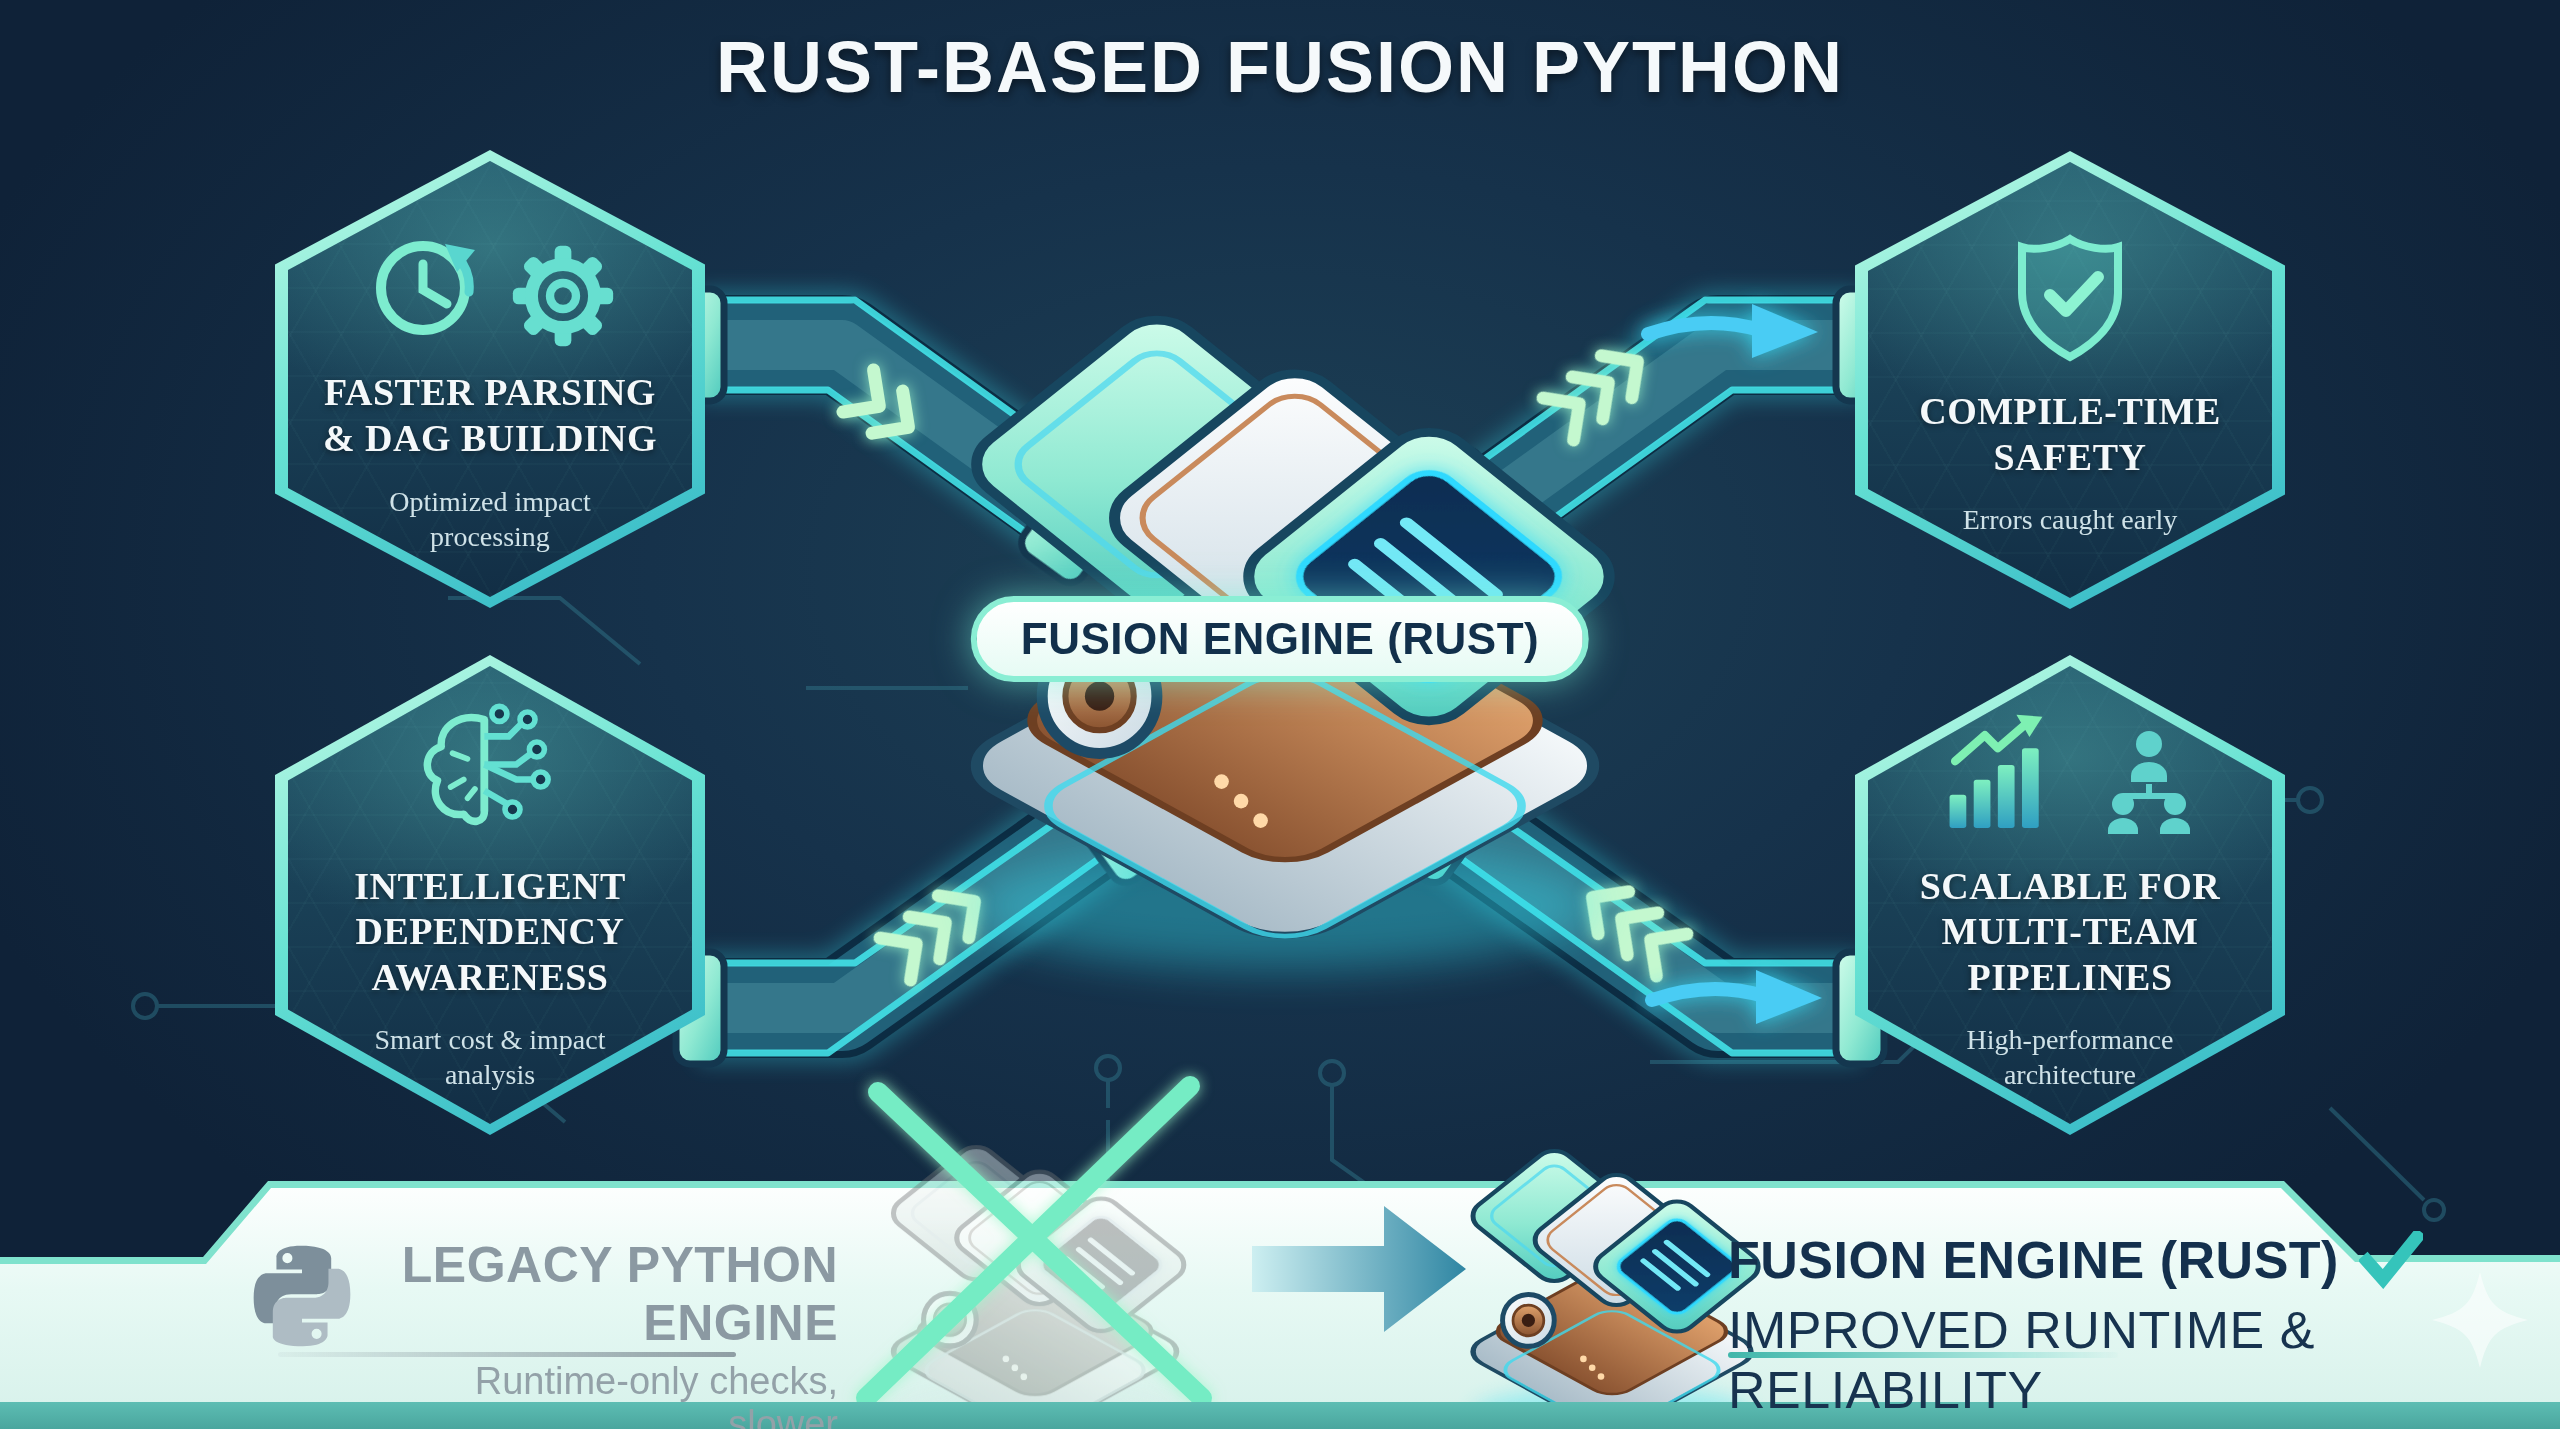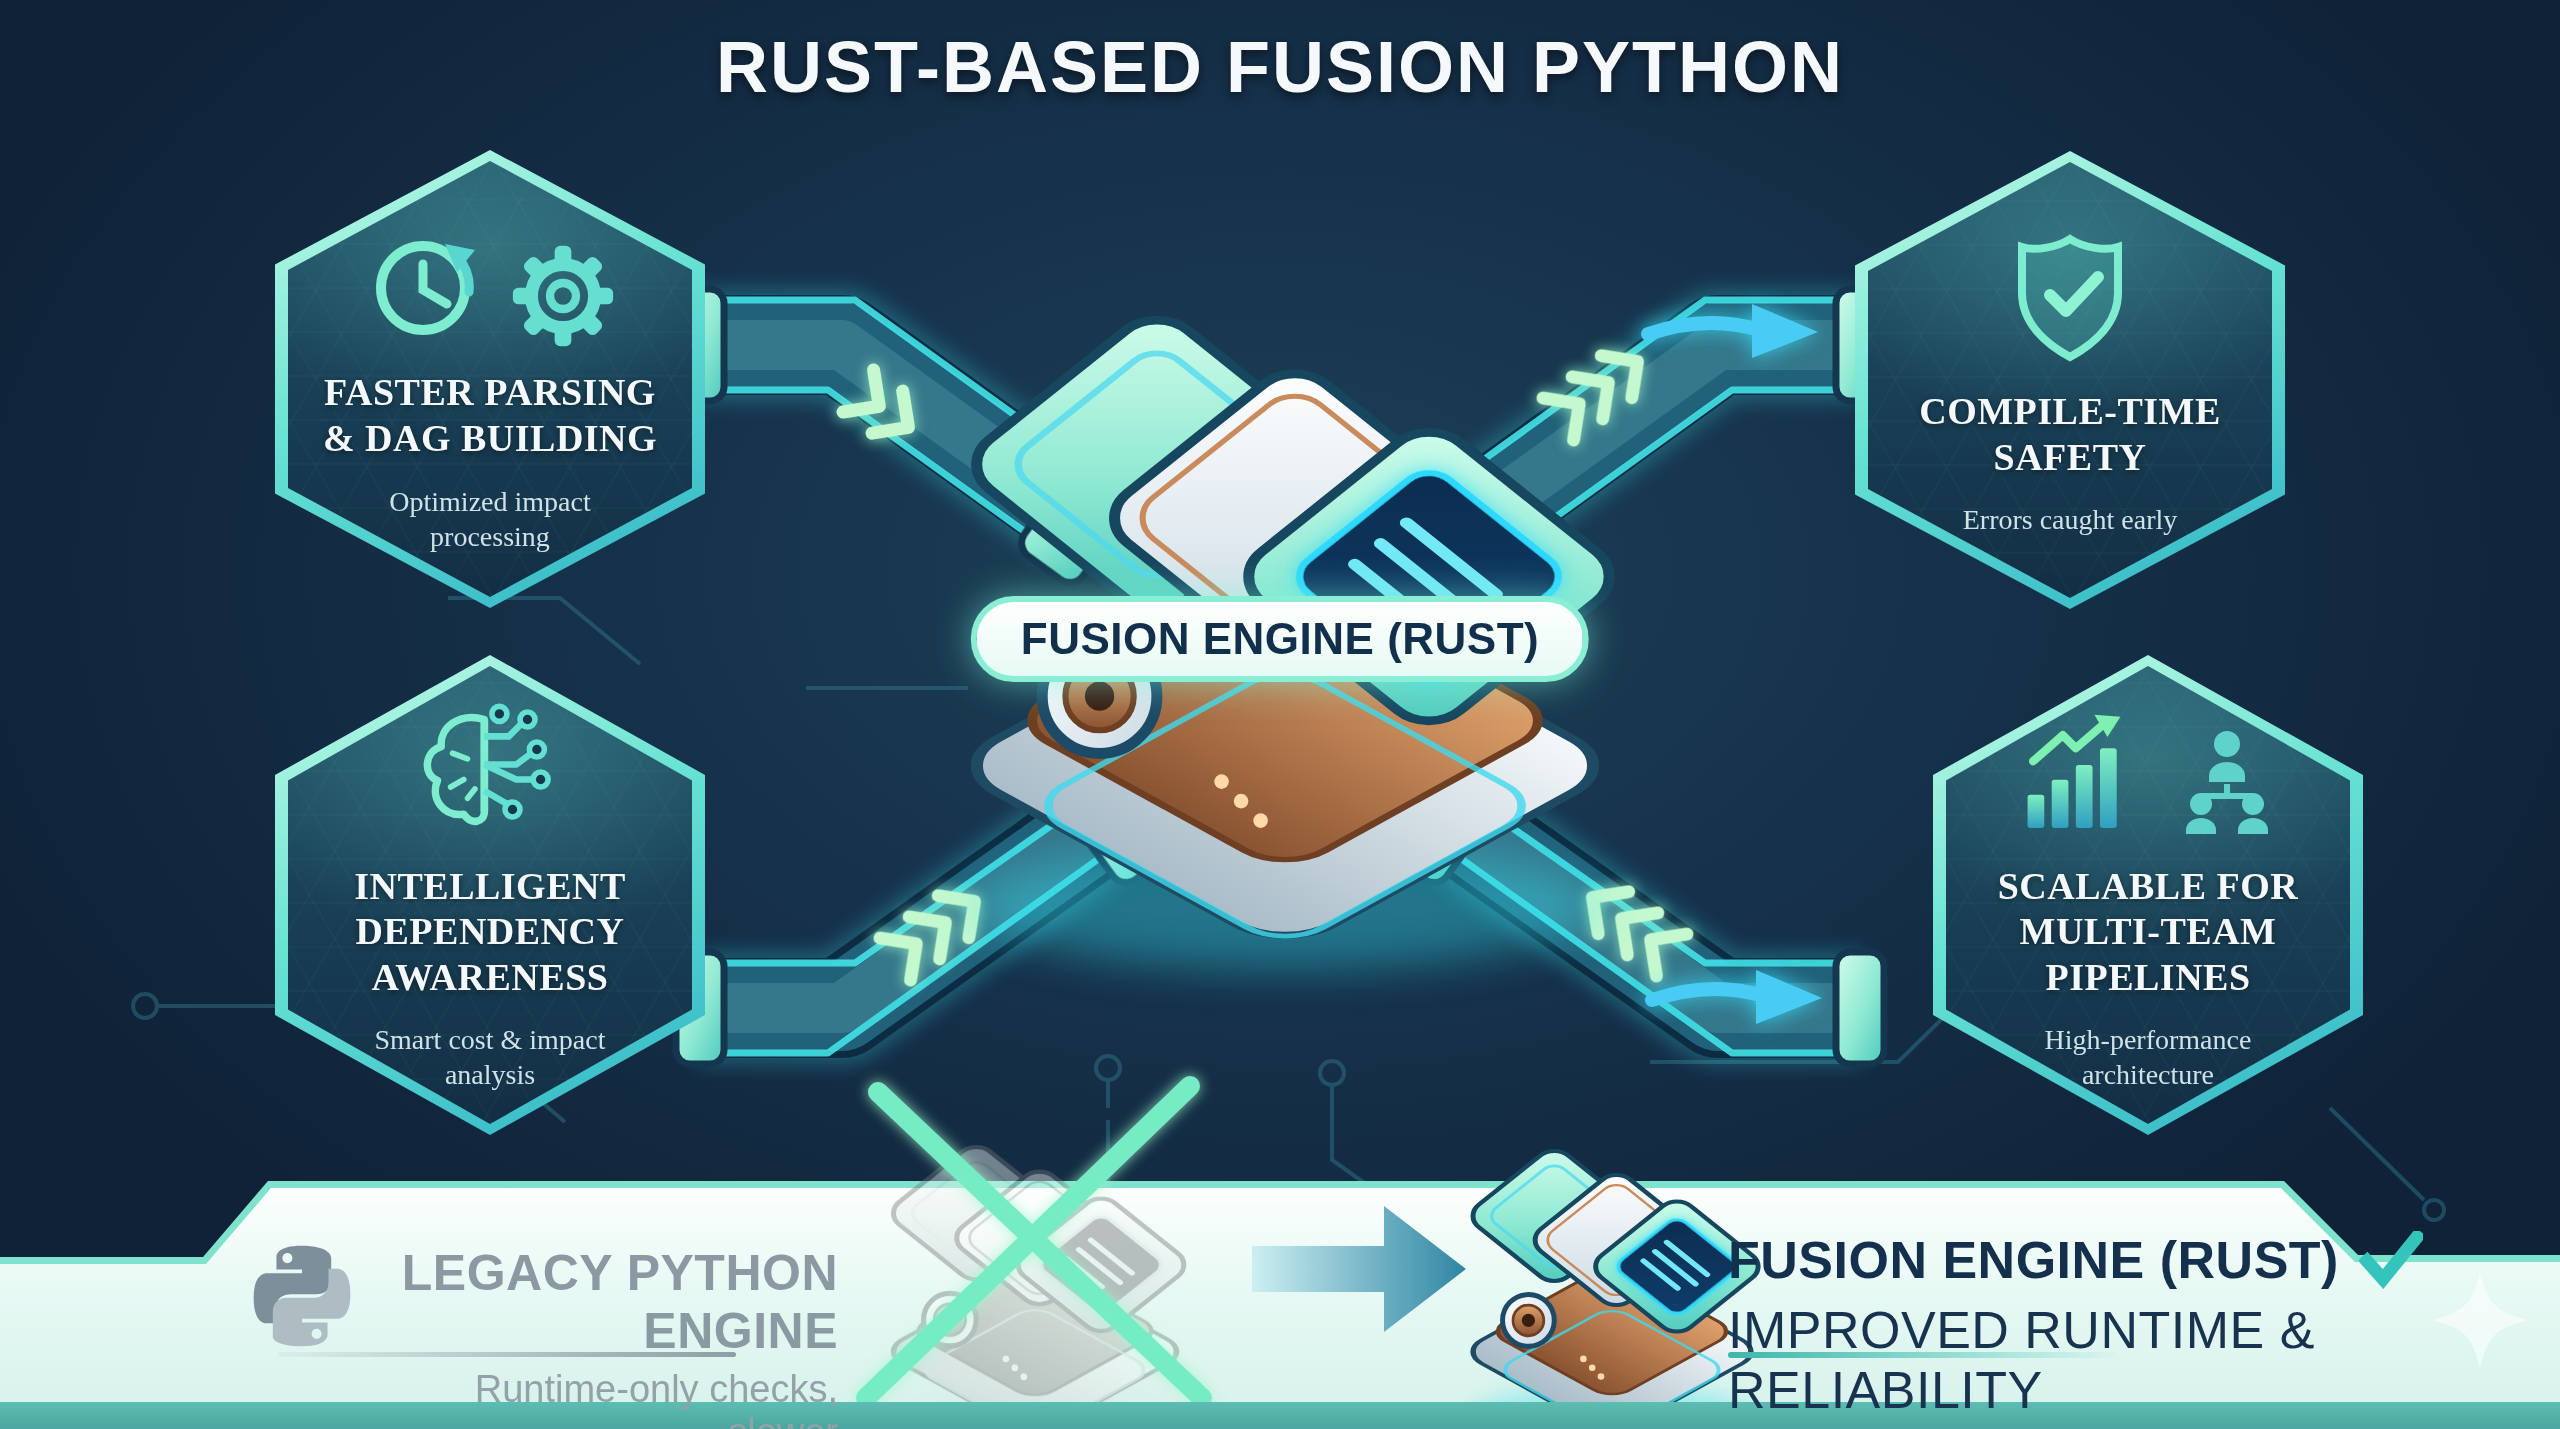--- a/index.html
+++ b/index.html
@@ -72,21 +72,21 @@
     background:linear-gradient(180deg,#ffffff 0%,#e7f9f4 45%,#d6f1ea 100%);
     clip-path:polygon(0 88px,206px 88px,271px 12px,2281px 12px,2355px 86px,2560px 86px,2560px 253px,0 253px);
     z-index:3;
   }
   #bottom-strip{
     left:0;top:1402px;width:2560px;height:27px;z-index:5;
     background:linear-gradient(180deg,#5dbdb3 0%,#4aa69e 100%);
   }
   
   #legacy-block{left:360px;top:1236px;width:478px;text-align:right;z-index:6;}
-  #legacy-title{font-size:50px;font-weight:bold;color:#8b99a2;letter-spacing:.5px;margin-top:8px;}
+  #legacy-title{font-size:50px;font-weight:bold;color:#8b99a2;letter-spacing:.5px;}
   #legacy-sub{font-size:38px;color:#93a1a8;margin-top:8px;}
   #legacy-underline{
     left:278px;top:1352px;width:458px;height:5px;z-index:6;border-radius:3px;
     background:linear-gradient(90deg,rgba(150,162,170,.08),rgba(128,142,150,.85));
   }
   #modern-block{left:1728px;top:1230px;z-index:6;}
   #modern-title-row{display:flex;align-items:center;gap:20px;}
   #modern-title{font-size:52px;font-weight:bold;color:#14304d;letter-spacing:.5px;}
   #modern-sub{font-size:52px;color:#17334f;margin-top:10px;letter-spacing:.5px;}
   #modern-underline{
@@ -423,21 +423,21 @@
         </span>
       </div>
       <div class="hx-title">INTELLIGENT
 DEPENDENCY
 AWARENESS</div>
       <div class="hx-sub">Smart cost &amp; impact
 analysis</div>
     </div>
   </div>
 
-  <div class="abs hex hexwrap" style="left:1933px;top:655px;height:480px;">
+  <div class="abs hex hexwrap" style="left:1855px;top:655px;height:480px;">
     <div class="hx-border"></div>
     <div class="hx-inner"></div>
     <div class="hx-content">
       <div class="icon-row">
         <span>
           <svg width="140" height="130" viewBox="-75 -75 150 140">
             <g fill="url(#gbar)">
               <rect x="-64" y="14" width="18" height="36" rx="3"></rect>
               <rect x="-38" y="-2" width="18" height="52" rx="3"></rect>
               <rect x="-12" y="-18" width="18" height="68" rx="3"></rect>

